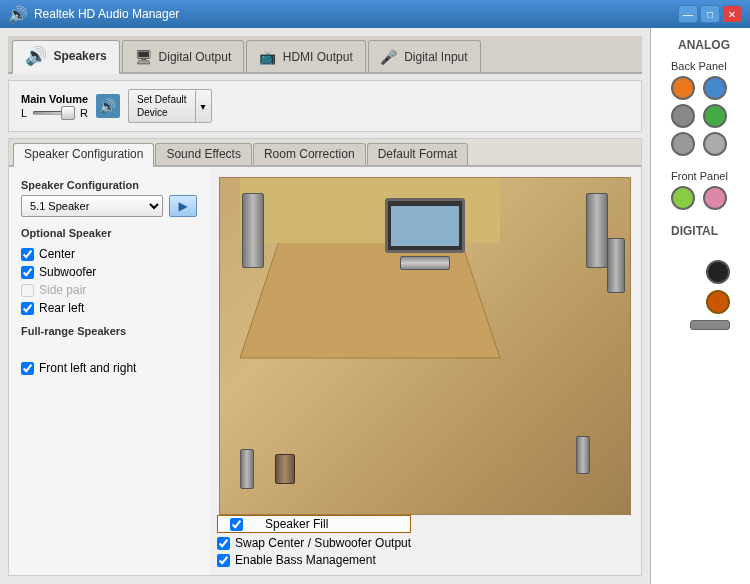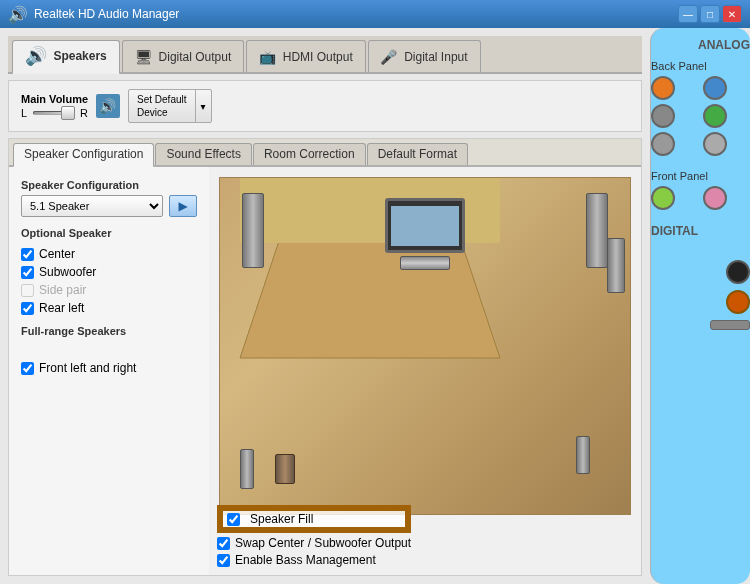--- a/index.html
+++ b/index.html
@@ -209,36 +209,35 @@
     
     .viz-bottom {
       position: absolute;
       bottom: 8px;
       left: 8px;
       display: flex;
       flex-direction: column;
       gap: 3px;
     }
     .speaker-fill-row {
-      display: flex; align-items: center; gap: 10px;
-      border: 6px solid #a16207;
-      padding: 1px 4px;
+      display: flex; align-items: center; gap: 22px;
+      border: 1px solid #a16207;
+      padding: 1px 12px;
       background: rgba(255,255,255,0.8);
     }
 
     
     .right-panel {
       width: 100px;
-      background: #7dd3fc;
+      background: #ffffff;
       border-left: 1px solid #b0b0b0;
-      padding: 10px 0;
+      padding: 10px 20px;
       display: flex;
       flex-direction: column;
       gap: 6px;
-      border-radius: 14px;
     }
     .panel-section-title { font-size: 11px; color: #333; margin-bottom: 4px; }
     .jack-grid {
       display: grid;
       grid-template-columns: 1fr 1fr;
       gap: 4px;
       margin-bottom: 8px;
     }
     .jack {
       width: 24px; height: 24px;

